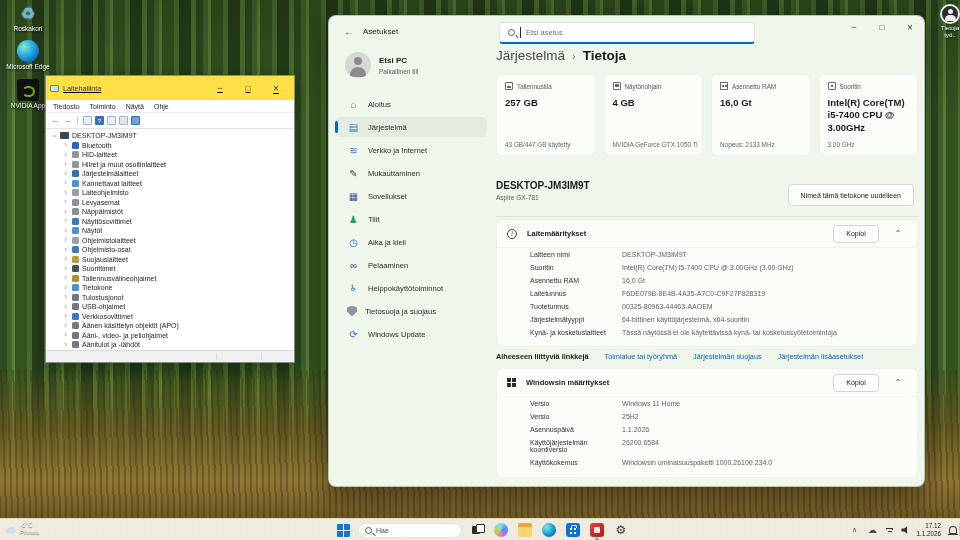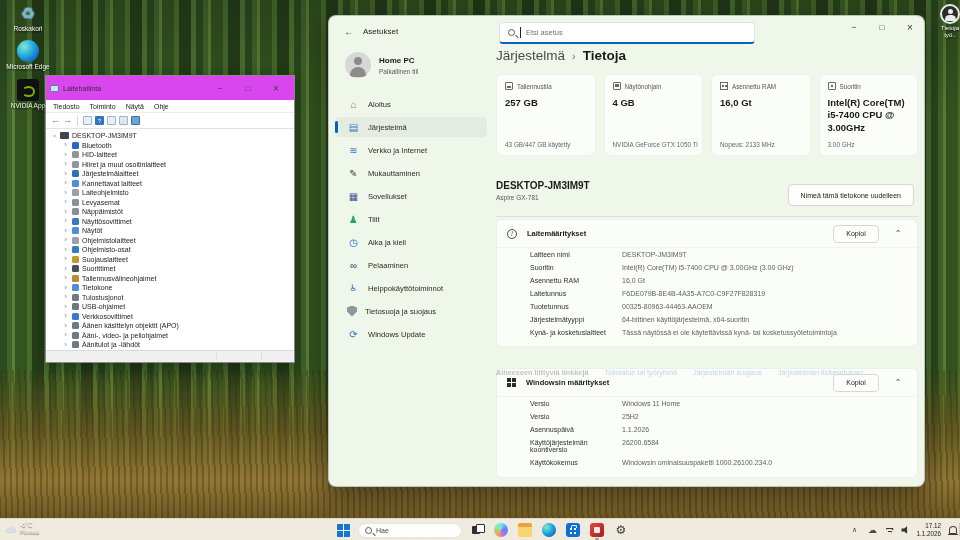--- a/index.html
+++ b/index.html
@@ -30,21 +30,21 @@
   .di-nvidia::after{content:"";position:absolute;left:5px;top:7px;width:9px;height:7px;
     border:2px solid #76b900;border-radius:50%;border-left-color:transparent;}
   .corner{position:absolute;left:922px;top:4px;width:56px;display:flex;flex-direction:column;align-items:center;z-index:4;}
   .corner .cico{width:20px;height:20px;border-radius:50%;background:#2d2d2d;border:2px solid #ececec;position:relative;}
   .corner .cico::before{content:"";position:absolute;left:6px;top:3px;width:5px;height:5px;border-radius:50%;background:#ececec;}
   .corner .cico::after{content:"";position:absolute;left:3px;top:9px;width:11px;height:6px;border-radius:6px 6px 2px 2px;background:#ececec;}
   .corner .lbl{font-size:6.2px;color:#fff;text-shadow:0 1px 2px rgba(0,0,0,.9);line-height:1.2;text-align:center;}
   
   .dm{position:absolute;left:45px;top:75px;width:250px;height:288px;background:#fff;
     border:1px solid #8a8a8a;box-shadow:0 6px 18px rgba(0,0,0,.4);z-index:20;display:flex;flex-direction:column;}
-  .dm-tb{height:16px;display:flex;align-items:center;padding:12px 4px;background:#d946ef;flex:0 0 auto;}
+  .dm-tb{height:16px;display:flex;align-items:center;padding:12px 4px;background:#fde047;flex:0 0 auto;text-decoration:underline;}
   .dm-ico{width:9px;height:7px;background:#cfe0f2;border:1px solid #5f7da0;border-radius:1px;margin-right:4px;}
   .dm-title{font-size:7.2px;color:#333;flex:1;}
   .dm-ctrls{display:flex;}
   .dm-ctrls span{width:17px;height:13px;display:flex;align-items:center;justify-content:center;font-size:7px;color:#444;}
   .dm-menu{height:13px;display:flex;align-items:center;gap:10px;padding:0 7px;font-size:7px;color:#222;
     border-bottom:1px solid #ececec;flex:0 0 auto;}
   .dm-tools{height:16px;display:flex;align-items:center;gap:3px;padding:0 5px;border-bottom:1px solid #e2e2e2;flex:0 0 auto;}
   .arr{font-size:9px;font-weight:bold;color:#3f8fae;line-height:1;}
   .tsep{width:1px;height:10px;background:#d6d6d6;margin:0 2px;}
   .dm-tools .ti{width:9px;height:9px;border-radius:1px;display:flex;align-items:center;justify-content:center;}
@@ -141,21 +141,21 @@
   .ic-info{width:10px;height:10px;border:1px solid #4a4a4a;border-radius:50%;display:flex;align-items:center;justify-content:center;
     font-size:6.5px;color:#4a4a4a;font-style:italic;}
   .ic-info::before{content:"i";}
   .ic-win{width:9px;height:9px;background:
     linear-gradient(90deg, transparent calc(50% - .8px), #fbfdf9 calc(50% - .8px) calc(50% + .8px), transparent 0),
     linear-gradient(0deg, transparent calc(50% - .8px), #fbfdf9 calc(50% - .8px) calc(50% + .8px), transparent 0),
     #2b2b2b;}
   .rowg{display:grid;grid-template-columns:92px 1fr;padding:3px 6px 3px 33px;font-size:7px;}
   .rowg .k{color:#2f2f2f;}
   .rowg .v{color:#5f5f5f;}
-  .links{position:absolute;left:167px;top:352px;display:flex;gap:16px;align-items:flex-start;}
+  .links{position:absolute;left:167px;top:336px;display:flex;gap:16px;align-items:flex-start;}
   .links .t{font-size:7.3px;font-weight:bold;color:#1b1b1b;}
   .links .a{font-size:7.3px;color:#0a60b6;}
   
   .bar{position:absolute;left:0;right:0;bottom:0;height:22px;background:rgba(247,243,233,.95);
     border-top:1px solid rgba(0,0,0,.06);z-index:50;}
   .weather{position:absolute;left:5px;top:2px;display:flex;align-items:center;gap:4px;}
   .weather .wico{font-size:11px;color:#cfe2f7;text-shadow:0 0 2px rgba(0,0,0,.3);}
   .weather .wt{display:flex;flex-direction:column;line-height:1.25;}
   .weather .temp{font-size:6.3px;color:#fff;text-shadow:0 1px 1px rgba(0,0,0,.6);}
   .weather .cond{font-size:6px;color:#f3edd8;text-shadow:0 1px 1px rgba(0,0,0,.6);}
@@ -411,21 +411,21 @@
     <span class="caret"></span>
     <span class="ph">Etsi asetus</span>
   </div>
   <div class="st-ctrls">
     <span class="wc wc-minimize"></span>
       <span class="wc wc-maximize"></span>
       <span class="wc wc-close"></span>
   </div>
 
   <span class="avatar"></span>
-  <span class="uname">Home PC</span>
+  <span class="uname">Etsi PC</span>
   <span class="utype">Paikallinen tili</span>
   <div class="nav">
 
       <div class="nitem">
         <span class="nicon nic-home"></span>
         <span class="lbl">Aloitus</span>
       </div>
 
       <div class="nitem sel">
         <span class="nicon nic-system"></span>

